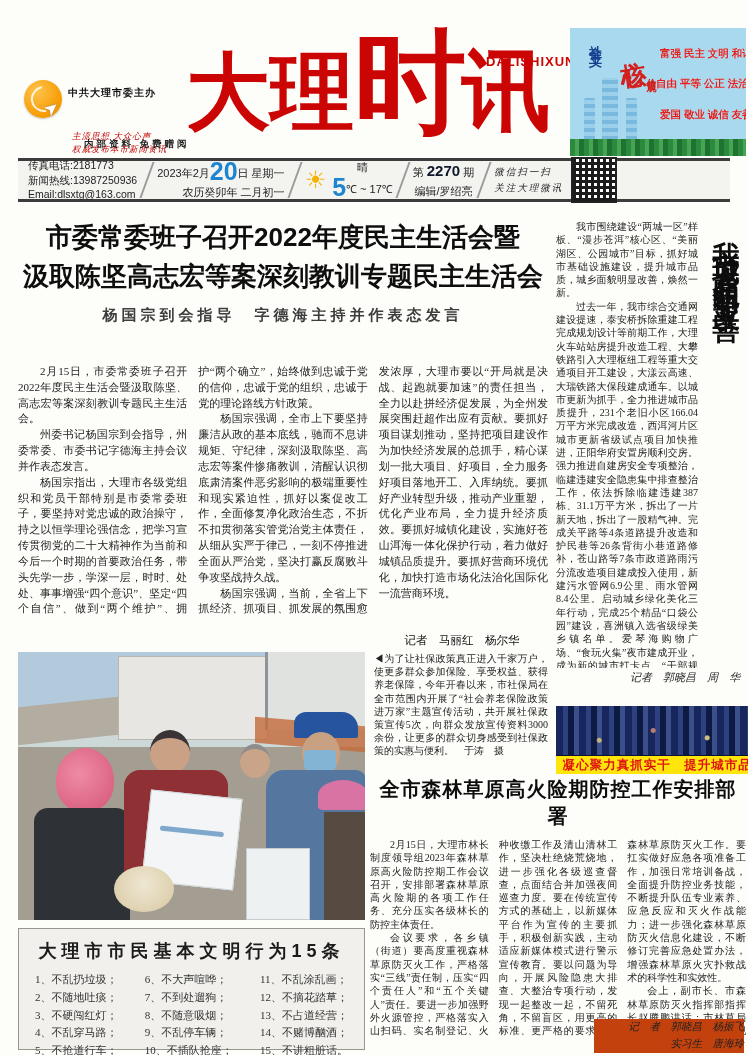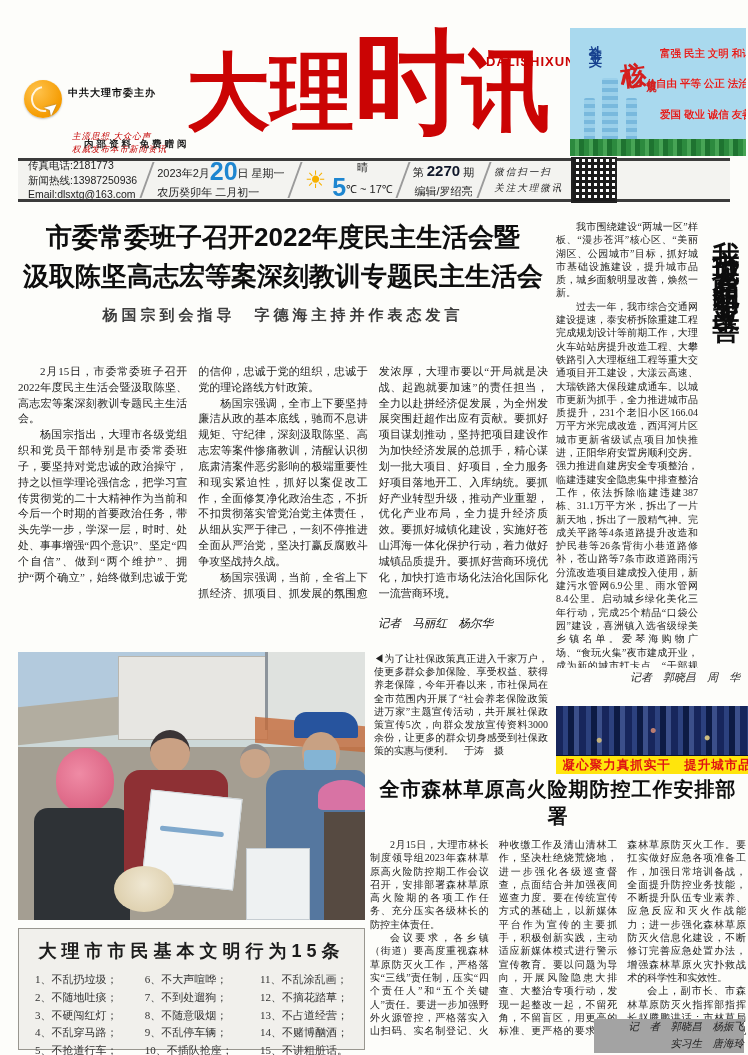--- a/index.html
+++ b/index.html
@@ -46,41 +46,41 @@
   .pg2 { left:32px; bottom:16px; width:16px; height:62px;}
   .pg3 { left:56px; bottom:16px; width:11px; height:42px;}
   .trees { position:absolute; left:0; bottom:0; width:100%; height:17px;
     background:repeating-linear-gradient(90deg,#2c8a3e 0 5px,#47a455 5px 9px,#1e7330 9px 14px);}
   
   .infobar { position:absolute; left:18px; top:158px; width:712px; height:44px;
     background:#f3f3f0; border-top:3px solid #3c3c3c; border-bottom:3px solid #3c3c3c;
     display:flex; align-items:center; font-family:"Liberation Sans", sans-serif; font-size:11px; color:#222;}
   .slash { width:2px; height:36px; background:#9a9a9a; transform:skewX(-20deg); margin:0 9px; flex:none;}
   .contact { margin-left:10px; font-size:10.5px; line-height:1.38; white-space:nowrap;}
-  .date-block { text-align:left; white-space:nowrap; line-height:1.5;}
+  .date-block { text-align:right; white-space:nowrap; line-height:1.5;}
   .big-blue { color:#1e86d0; font-weight:bold; font-size:25px; line-height:1; vertical-align:-3px;}
   .sun-icon { font-size:24px; color:#f7b100; margin-right:6px; font-family:"DejaVu Sans", sans-serif;}
   .weather-block { text-align:center; white-space:nowrap;}
   .weather-block .temp { font-size:11px;}
   .issue-block { text-align:center; line-height:1.6; white-space:nowrap;}
   .issue-no { color:#0f172a; font-weight:bold; font-size:15px;}
   .wechat { font-size:9.5px; font-style:italic; line-height:1.7; letter-spacing:2px; white-space:nowrap;}
   .qr { width:46px; height:46px; margin-left:8px; flex:none; border:2px solid #222; background:
      repeating-linear-gradient(0deg,#1c1c1c 0 3px,rgba(255,255,255,0) 3px 6px),
      repeating-linear-gradient(90deg,#1c1c1c 0 3px,#fff 3px 6px);}
   
   .lead-head { position:absolute; left:18px; top:218px; width:530px; text-align:center;
     font-family:"Liberation Sans", sans-serif;}
   .lead-head h1 { font-size:26px; font-weight:bold; color:#0e0e0e; line-height:1.5; letter-spacing:0;}
   .lead-sub { margin-top:10px; font-size:15px; font-weight:bold; color:#3d3d3d; letter-spacing:4px;}
   .lead-body { position:absolute; left:18px; top:364px; width:530px; height:282px; overflow:hidden;
     column-count:3; column-gap:11px; font-size:11px; line-height:1.44; text-align:justify; color:#222;}
   .lead-body p { text-indent:2em; }
-  .lead-byline { position:absolute; left:372px; top:614px; width:176px; text-align:left;
-    font-size:11.5px; font-style:italic; background:#fdfdfa; padding:2px 2px 0 6px; color:#111;}
+  .lead-byline { position:absolute; left:372px; top:631px; width:176px; text-align:center;
+    font-size:11.5px; background:#fdfdfa; padding:2px 2px 0 6px; color:#111;}
   
   .photo { position:absolute; left:18px; top:652px; width:347px; height:268px; overflow:hidden;
     background:linear-gradient(#b3cadd 0 60px, #cdd8d8 60px 95px, #a49e92 95px 100%);}
   .ph { position:absolute; }
   .bld1 { left:100px; top:4px; width:150px; height:84px; background:#e7e6e2; border:1px solid #b9b6ae;}
   .bld2 { right:0; top:0; width:100px; height:78px; background:#dfe2df; border-left:3px solid #8d949b;}
   .awn1 { left:0; top:50px; width:100px; height:38px; background:#b2ada0; transform:skewY(-6deg);}
   .awn2 { right:-10px; top:70px; width:120px; height:26px; background:#c46a3a; transform:skewY(5deg); opacity:.8;}
   .f1-scarf { left:38px; top:96px; width:58px; height:64px; background:radial-gradient(circle at 40% 40%, #ef8ba5, #d45577); border-radius:50% 50% 45% 45%;}
   .f1-body { left:16px; top:156px; width:96px; height:120px; background:#2e3236; border-radius:14px 14px 0 0;}
@@ -120,21 +120,21 @@
   .city-bar span { color:#e01313; font-weight:bold; font-size:12.5px; letter-spacing:1px;
     font-family:"Liberation Sans", sans-serif; white-space:nowrap;}
   
   .forest { position:absolute; left:370px; top:776px; width:376px; height:279px;}
   .forest h2 { font-family:"Liberation Sans", sans-serif; font-weight:bold; font-size:20px;
     color:#0d0d0d; text-align:center; letter-spacing:1px; margin-bottom:8px;}
   .forest-body { column-count:3; column-gap:10px; font-size:10px; line-height:1.33; text-align:justify;
     height:210px; overflow:hidden; color:#222;}
   .forest-body p { text-indent:2em;}
   .forest-byline { position:absolute; right:2px; bottom:2px; width:150px; text-align:right;
-    font-size:10.5px; font-style:italic; line-height:1.6; background:#a3a3a3; padding-left:6px;}
+    font-size:10.5px; font-style:italic; line-height:1.6; background:#c2410c; padding-left:6px;}
   
   .civility { position:absolute; left:18px; top:928px; width:347px; height:122px;
     background:#f1f0ec; border:1px solid #98968f; padding:10px 16px 6px 16px;}
   .civility h3 { font-family:"Liberation Sans", sans-serif; font-weight:bold; font-size:18px;
     letter-spacing:5px; text-align:center; color:#1c1c1c; margin-bottom:8px; white-space:nowrap;}
   .civ-cols { display:flex; justify-content:space-between; font-size:11px; line-height:1.62; color:#333;}
   .civ-cols div span { display:block; white-space:nowrap;}
 </style>
 </head>
 <body>
@@ -209,20 +209,21 @@
     <div class="qr"></div>
   </div>
 
   <div class="lead-head">
     <h1>市委常委班子召开2022年度民主生活会暨</h1>
     <h1>汲取陈坚高志宏等案深刻教训专题民主生活会</h1>
     <div class="lead-sub">杨国宗到会指导　字德海主持并作表态发言</div>
   </div>
   <div class="lead-body">
     <p>2月15日，市委常委班子召开2022年度民主生活会暨汲取陈坚、高志宏等案深刻教训专题民主生活会。</p>
+    <p>州委书记杨国宗到会指导，州委常委、市委书记字德海主持会议并作表态发言。</p>
     <p>杨国宗指出，大理市各级党组织和党员干部特别是市委常委班子，要坚持对党忠诚的政治操守，持之以恒学理论强信念，把学习宣传贯彻党的二十大精神作为当前和今后一个时期的首要政治任务，带头先学一步，学深一层，时时、处处、事事增强“四个意识”、坚定“四个自信”、做到“两个维护”、拥护“两个确立”，始终做到忠诚于党的信仰，忠诚于党的组织，忠诚于党的理论路线方针政策。</p>
     <p>杨国宗强调，全市上下要坚持廉洁从政的基本底线，驰而不息讲规矩、守纪律，深刻汲取陈坚、高志宏等案件惨痛教训，清醒认识彻底肃清案件恶劣影响的极端重要性和现实紧迫性，抓好以案促改工作，全面修复净化政治生态，不折不扣贯彻落实管党治党主体责任，从细从实严于律己，一刻不停推进全面从严治党，坚决打赢反腐败斗争攻坚战持久战。</p>
     <p>杨国宗强调，当前，全省上下抓经济、抓项目、抓发展的氛围愈发浓厚，大理市要以“开局就是决战、起跑就要加速”的责任担当，全力以赴拼经济促发展，为全州发展突围赶超作出应有贡献。要抓好项目谋划推动，坚持把项目建设作为加快经济发展的总抓手，精心谋划一批大项目、好项目，全力服务好项目落地开工、入库纳统。要抓好产业转型升级，推动产业重塑，优化产业布局，全力提升经济质效。要抓好城镇化建设，实施好苍山洱海一体化保护行动，着力做好城镇品质提升。要抓好营商环境优化，加快打造市场化法治化国际化一流营商环境。</p>
 
   </div>
   <div class="lead-byline">记者　马丽红　杨尔华</div>
 
   <div class="photo">
     <div class="ph bld1"></div>
     <div class="ph bld2"></div>

